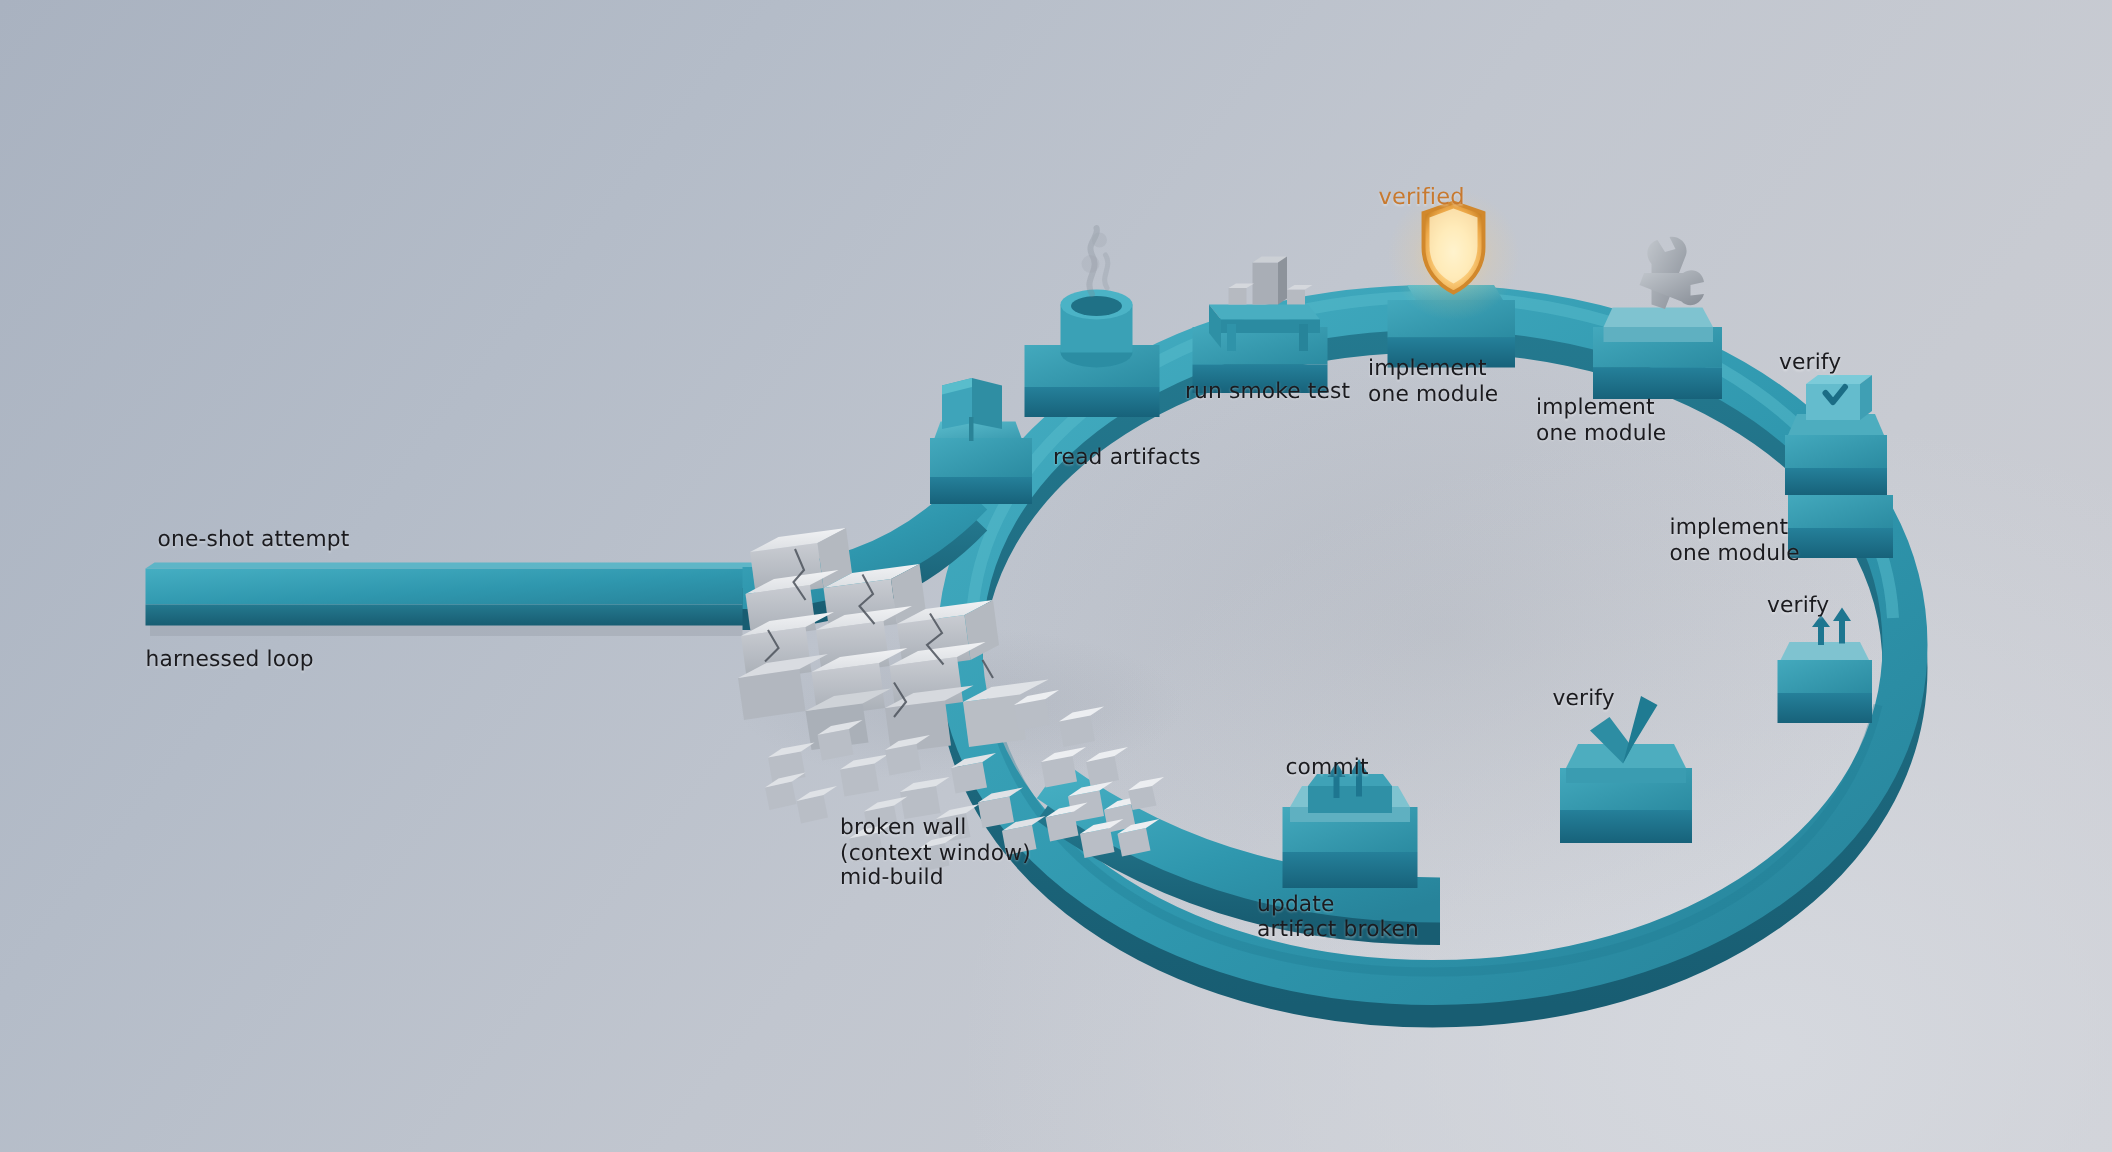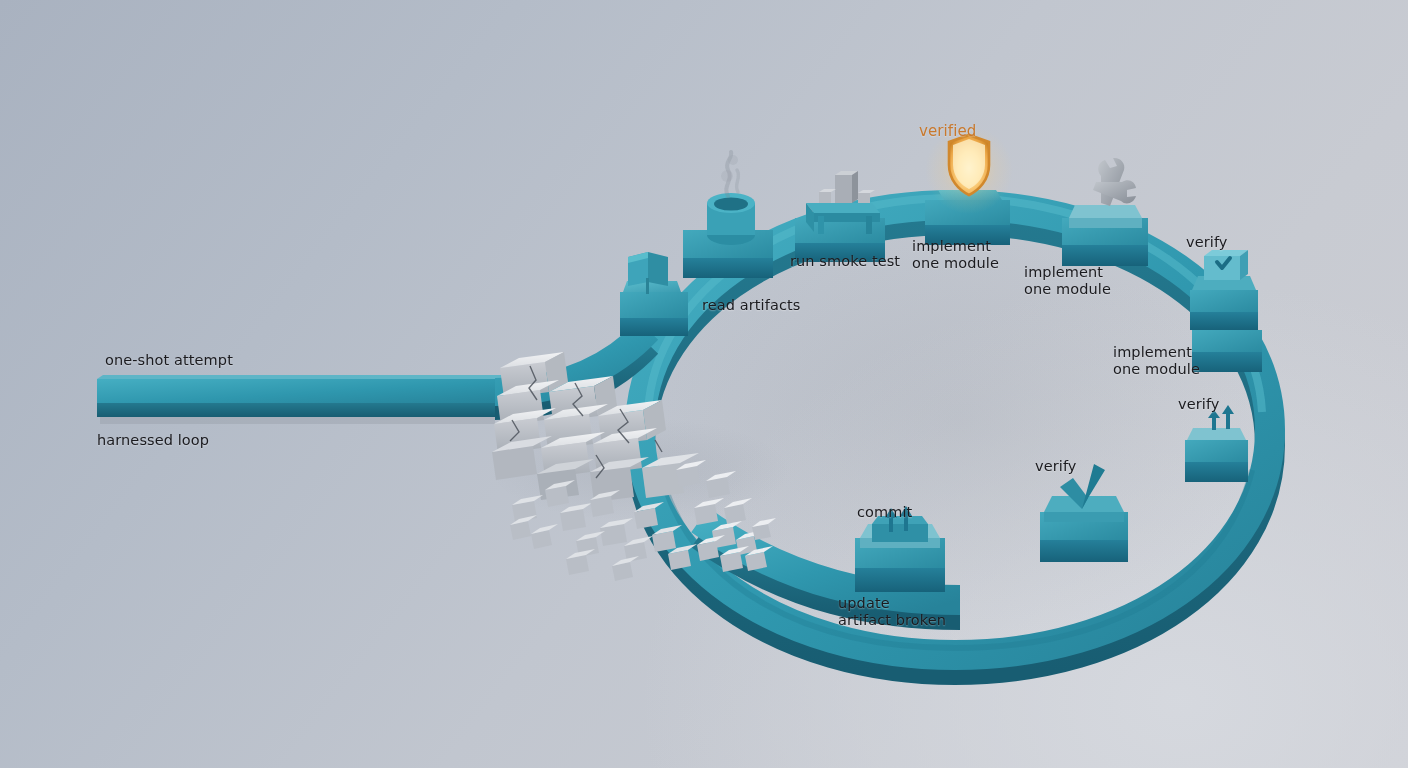--- a/index.html
+++ b/index.html
@@ -372,20 +372,23 @@
         <polygon points="900,516 906,506 912,516 908,516 908,531 904,531 904,516"></polygon>
       </g>
     </g>
 
   </svg>
 
   <div class="lbl left" style="left:105px;top:352px;">one-shot attempt</div>
 
   <div class="lbl left" style="left:97px;top:432px;">harnessed loop</div>
 
+  <div class="lbl" style="left:560px;top:544px;width:170px;">broken wall
+(context window)
+mid-build</div>
 
   <div class="lbl" style="left:702px;top:281px;width:120px;margin-top:16px;">read artifacts</div>
 
   <div class="lbl" style="left:790px;top:229px;width:124px;margin-top:24px;">run smoke test</div>
 
   <div class="lbl" style="left:912px;top:238px;width:114px;">implement
 one module</div>
 
   <div class="lbl lbl-verified" style="left:919px;top:123px;width:110px;">verified</div>
 

